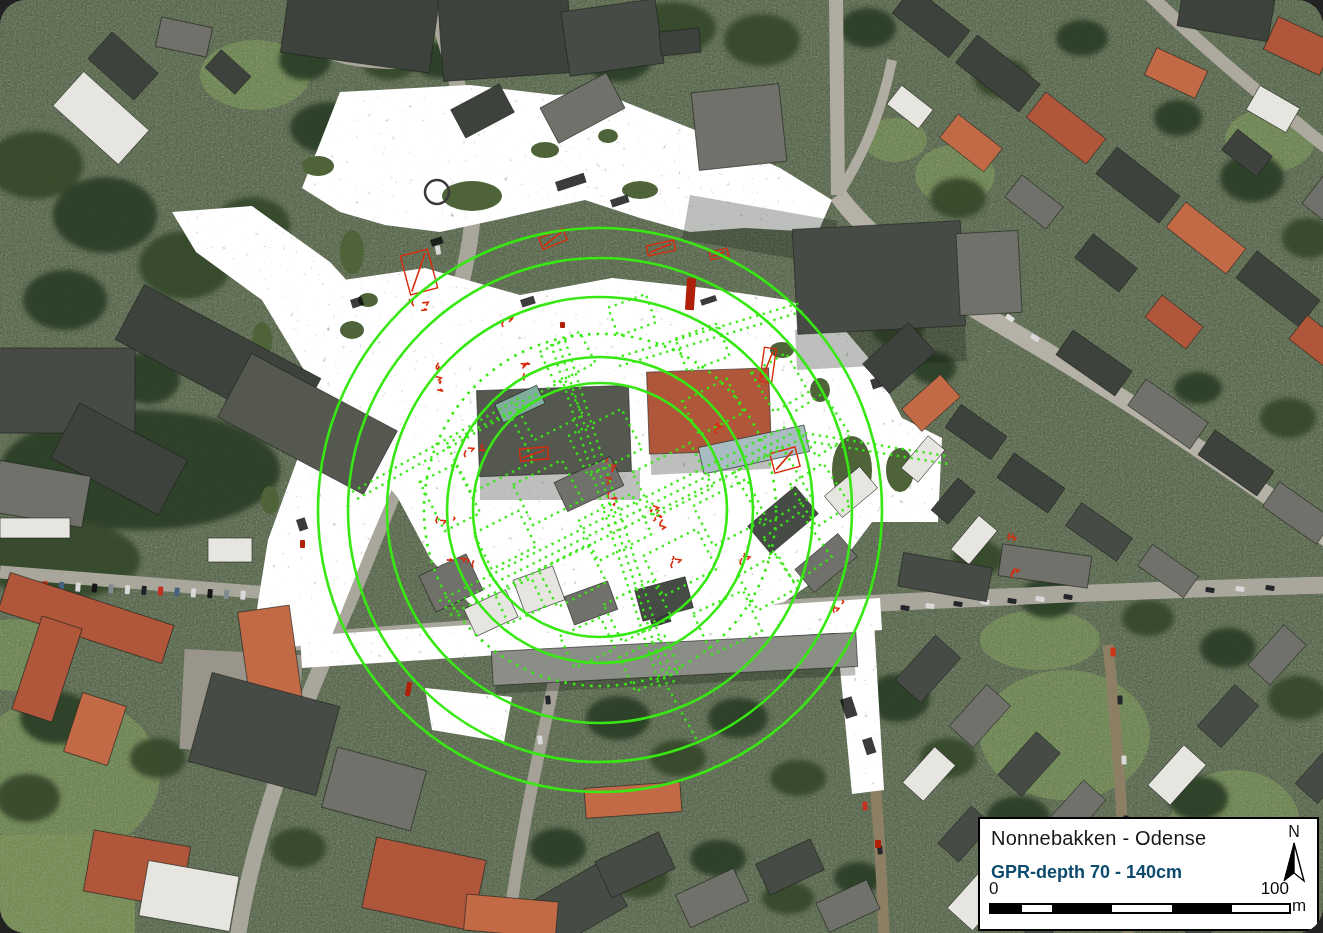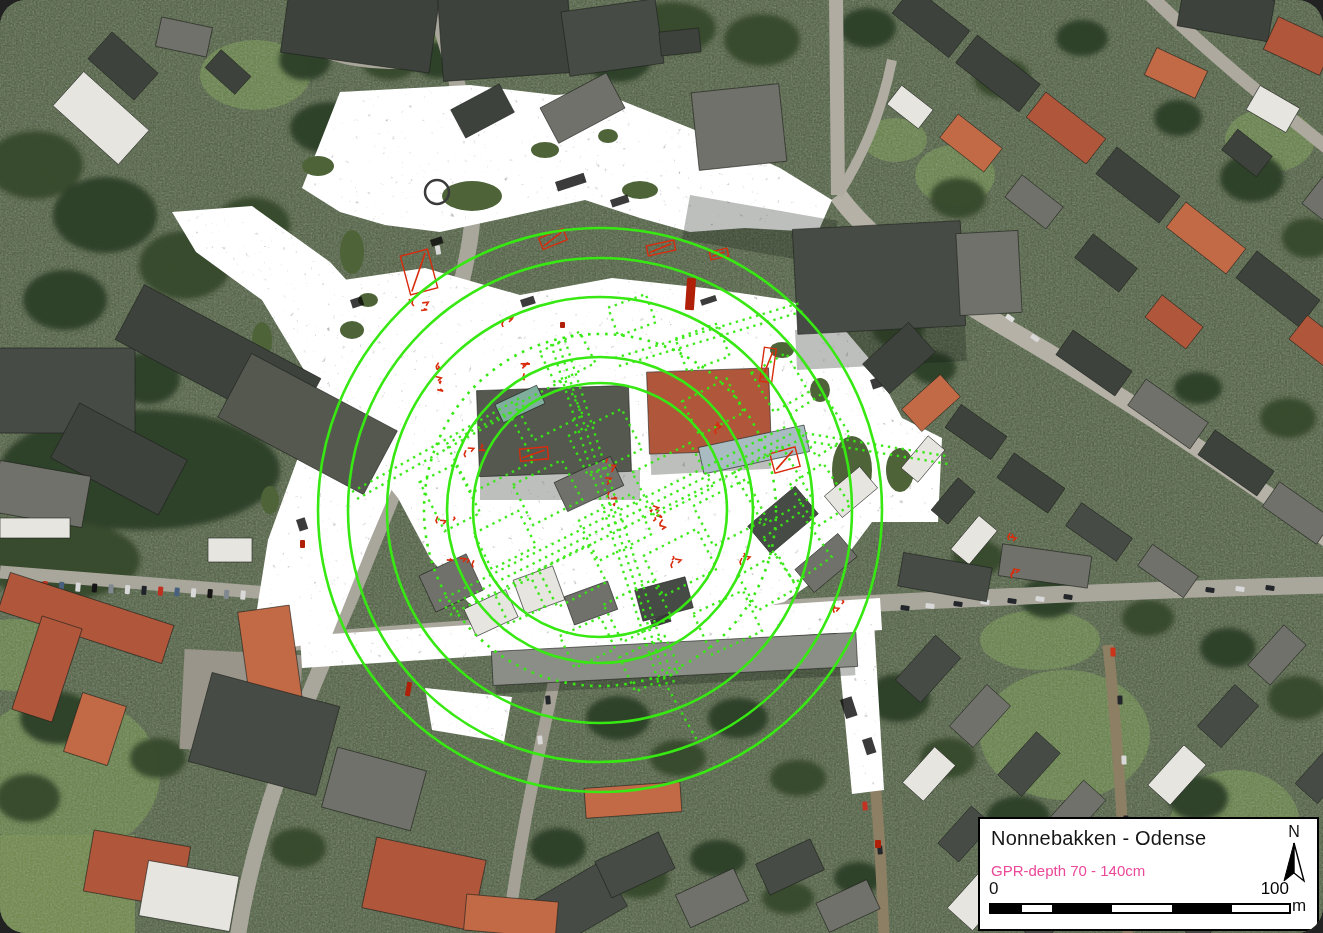--- a/index.html
+++ b/index.html
@@ -3,21 +3,21 @@
 <meta charset="utf-8">
 <style>
   html,body{margin:0;padding:0;background:#222;}
   body{font-family:"Liberation Sans",sans-serif;}
   #viewport{position:relative;width:1323px;height:933px;overflow:hidden;background:#57654b;border-radius:26px;}
   #map-canvas{position:absolute;left:0;top:0;}
   
   .legend{position:absolute;left:978px;top:817px;width:341px;height:114px;
           background:#fff;border:2px solid #000;box-sizing:border-box;}
   .legend .title{position:absolute;left:11px;top:8px;font-size:20px;color:#161616;letter-spacing:.2px;}
-  .legend .subtitle{position:absolute;left:11px;top:43px;font-size:15px;color:#ec4899;}
+  .legend .subtitle{position:absolute;left:11px;top:43px;font-size:18px;color:#0c4a6e;font-weight:bold;}
   .legend .zero{position:absolute;left:9px;top:60px;font-size:17px;color:#111;}
   .legend .hundred{position:absolute;right:28px;top:60px;font-size:17px;color:#000000;margin-left:47px;}
   .legend .unit{position:absolute;left:312px;top:77px;font-size:17px;color:#111;}
   .scalebar{position:absolute;left:9px;top:84px;width:302px;height:11px;
             border:2px solid #000;box-sizing:border-box;display:flex;background:#fff;}
   .scalebar .seg{height:100%;}
   .north{position:absolute;right:8px;top:3px;width:30px;height:64px;}
   .north text{font-family:"Liberation Sans",sans-serif;}
 </style>
 </head>

